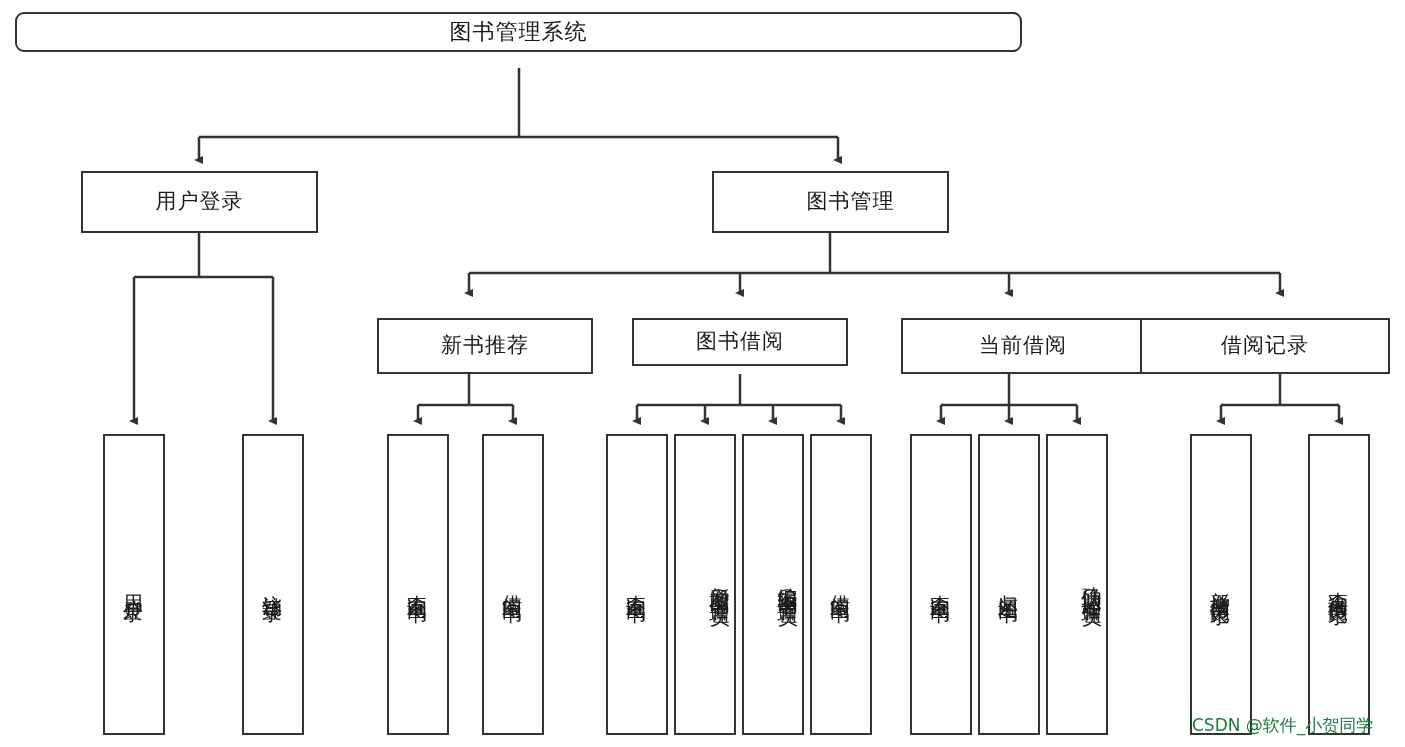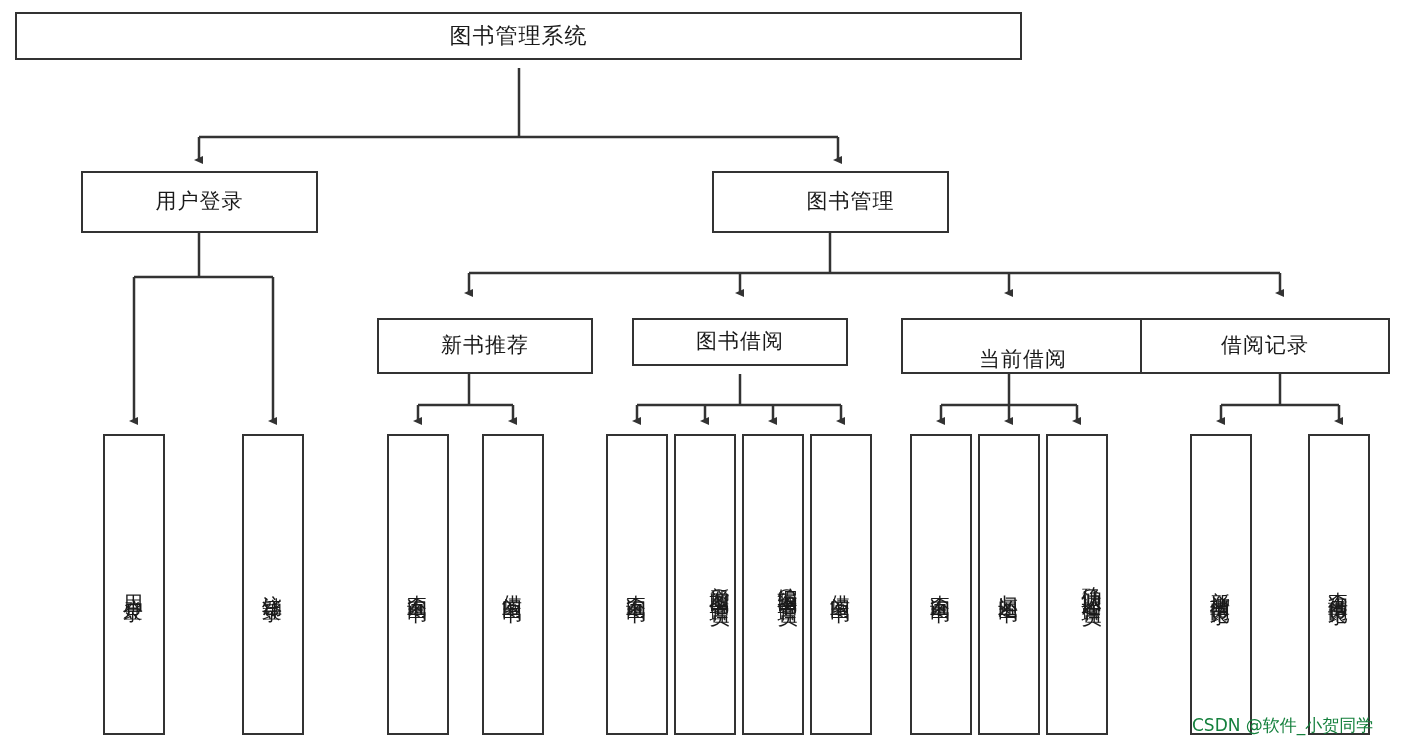--- a/index.html
+++ b/index.html
@@ -120,38 +120,38 @@
       <path d="M1009,405 L1009,421" marker-end="url(#arrow)"></path>
       <path d="M1077,405 L1077,421" marker-end="url(#arrow)"></path>
 
       <path d="M1280,374 L1280,405"></path>
       <path d="M1221,405 L1339,405"></path>
       <path d="M1221,405 L1221,421" marker-end="url(#arrow)"></path>
       <path d="M1339,405 L1339,421" marker-end="url(#arrow)"></path>
     </g>
   </svg>
 
-  <div class="node horizontal root" style="left:15px; top:12px; width:1007px; height:48px;">
+  <div class="node horizontal root" style="left:15px; top:12px; width:1007px; height:40px;border-radius:9px;">
     <span class="label">图书管理系统</span>
   </div>
 
   <div class="node horizontal" style="left:81px; top:171px; width:237px; height:62px;">
     <span class="label">用户登录</span>
   </div>
   <div class="node horizontal" style="left:712px; top:171px; width:237px; height:62px;padding-left:40px;">
     <span class="label">图书管理</span>
   </div>
 
   <div class="node horizontal" style="left:361px; top:318px; width:216px; height:56px;margin-left:16px;">
     <span class="label">新书推荐</span>
   </div>
   <div class="node horizontal" style="left:632px; top:318px; width:216px; height:48px;">
     <span class="label">图书借阅</span>
   </div>
-  <div class="node horizontal" style="left:901px; top:318px; width:244px; height:56px;align-items:flex-end;">
+  <div class="node horizontal" style="left:901px; top:318px; width:244px; height:56px;">
     <span class="label">当前借阅</span>
   </div>
   <div class="node horizontal" style="left:1140px; top:318px; width:250px; height:56px;">
     <span class="label">借阅记录</span>
   </div>
 
   <div class="node vertical mid-align" style="left:103px; top:434px; width:62px; height:301px;">
     <span class="label">用户登录</span>
   </div>
   <div class="node vertical mid-align" style="left:242px; top:434px; width:62px; height:301px;">

